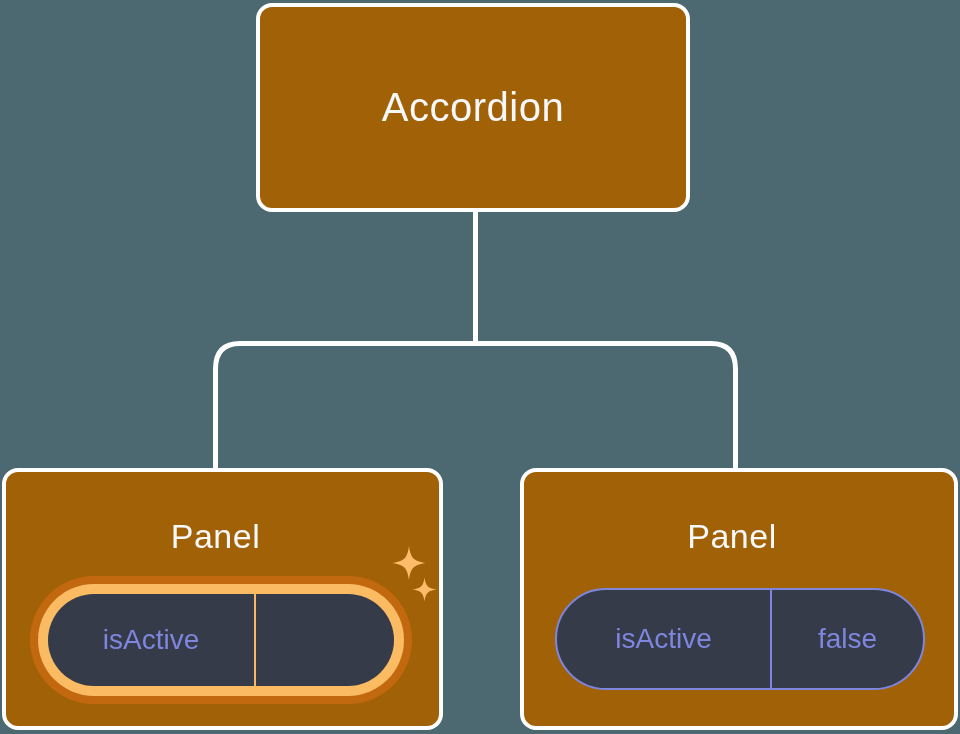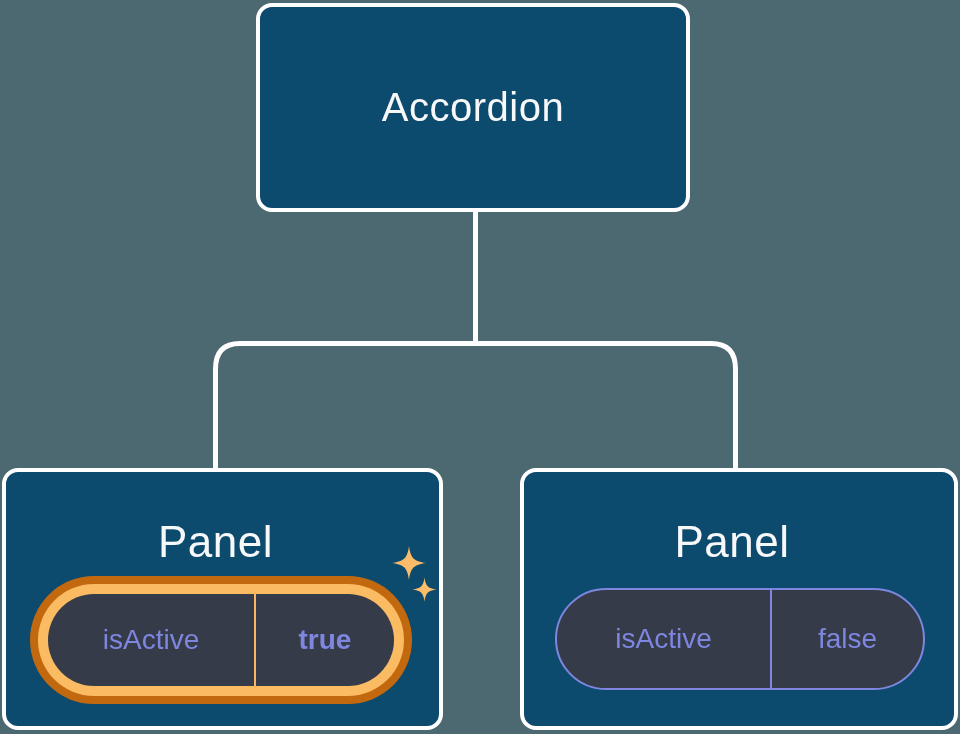--- a/index.html
+++ b/index.html
@@ -4,34 +4,34 @@
 <style>
   html,body{margin:0;padding:0;background:#4C6870;}
   .canvas{
     position:relative;width:960px;height:734px;overflow:hidden;
     background:#4C6870;
     font-family:"Liberation Sans", sans-serif;
   }
   svg.connectors{position:absolute;left:0;top:0;z-index:1;}
   .node{
     position:absolute;z-index:2;box-sizing:border-box;
-    background:#0c4a6e;border:4px solid #FFFFFF;border-radius:16px;
+    background:#a16207;border:4px solid #FFFFFF;border-radius:16px;
   }
   .node-accordion{
     left:256px;top:3px;width:434px;height:209px;
     display:flex;align-items:center;justify-content:center;
   }
   .node-label{
     color:#F7F8FA;font-size:40px;font-weight:500;letter-spacing:.5px;
   }
   .node-panel-left{left:2px;top:468px;width:441px;height:262px;}
   .node-panel-right{left:520px;top:468px;width:438px;height:262px;}
   .panel-title{
     position:absolute;top:45px;left:0;right:14px;text-align:center;
-    color:#F7F8FA;font-size:44px;font-weight:500;letter-spacing:.5px;
+    color:#F7F8FA;font-size:34px;font-weight:500;letter-spacing:.5px;
   }
   
   .pill-glow{
     position:absolute;left:24px;top:104px;width:382px;height:128px;
     box-sizing:border-box;background:#C2690F;border-radius:999px;padding:8px;
   }
   .pill-glow-inner{
     box-sizing:border-box;width:100%;height:100%;
     background:#FABB62;border-radius:999px;padding:10px;
   }
@@ -72,21 +72,20 @@
     <span class="node-label">Accordion</span>
   </div>
 
   <div class="node node-panel-left">
     <div class="panel-title">Panel</div>
     <div class="pill-glow">
       <div class="pill-glow-inner">
         <div class="pill pill-highlight">
           <span class="pill-section pill-key">isActive</span>
           <span class="pill-divider divider-orange"></span>
-          <span class="pill-section pill-value">true</span>
         </div>
       </div>
     </div>
   </div>
 
   <svg class="sparkles" width="60" height="60" viewBox="0 0 60 60">
     <path fill="#FBBD69" d="M29,4 C30.7,16.2 33.8,19.3 46,21 C33.8,22.7 30.7,25.8 29,38 C27.3,25.8 24.2,22.7 12,21 C24.2,19.3 27.3,16.2 29,4 Z"></path>
     <path fill="#FBBD69" d="M44.5,35.5 C45.7,44.1 47.9,46.3 56.5,47.5 C47.9,48.7 45.7,50.9 44.5,59.5 C43.3,50.9 41.1,48.7 32.5,47.5 C41.1,46.3 43.3,44.1 44.5,35.5 Z"></path>
   </svg>
 

